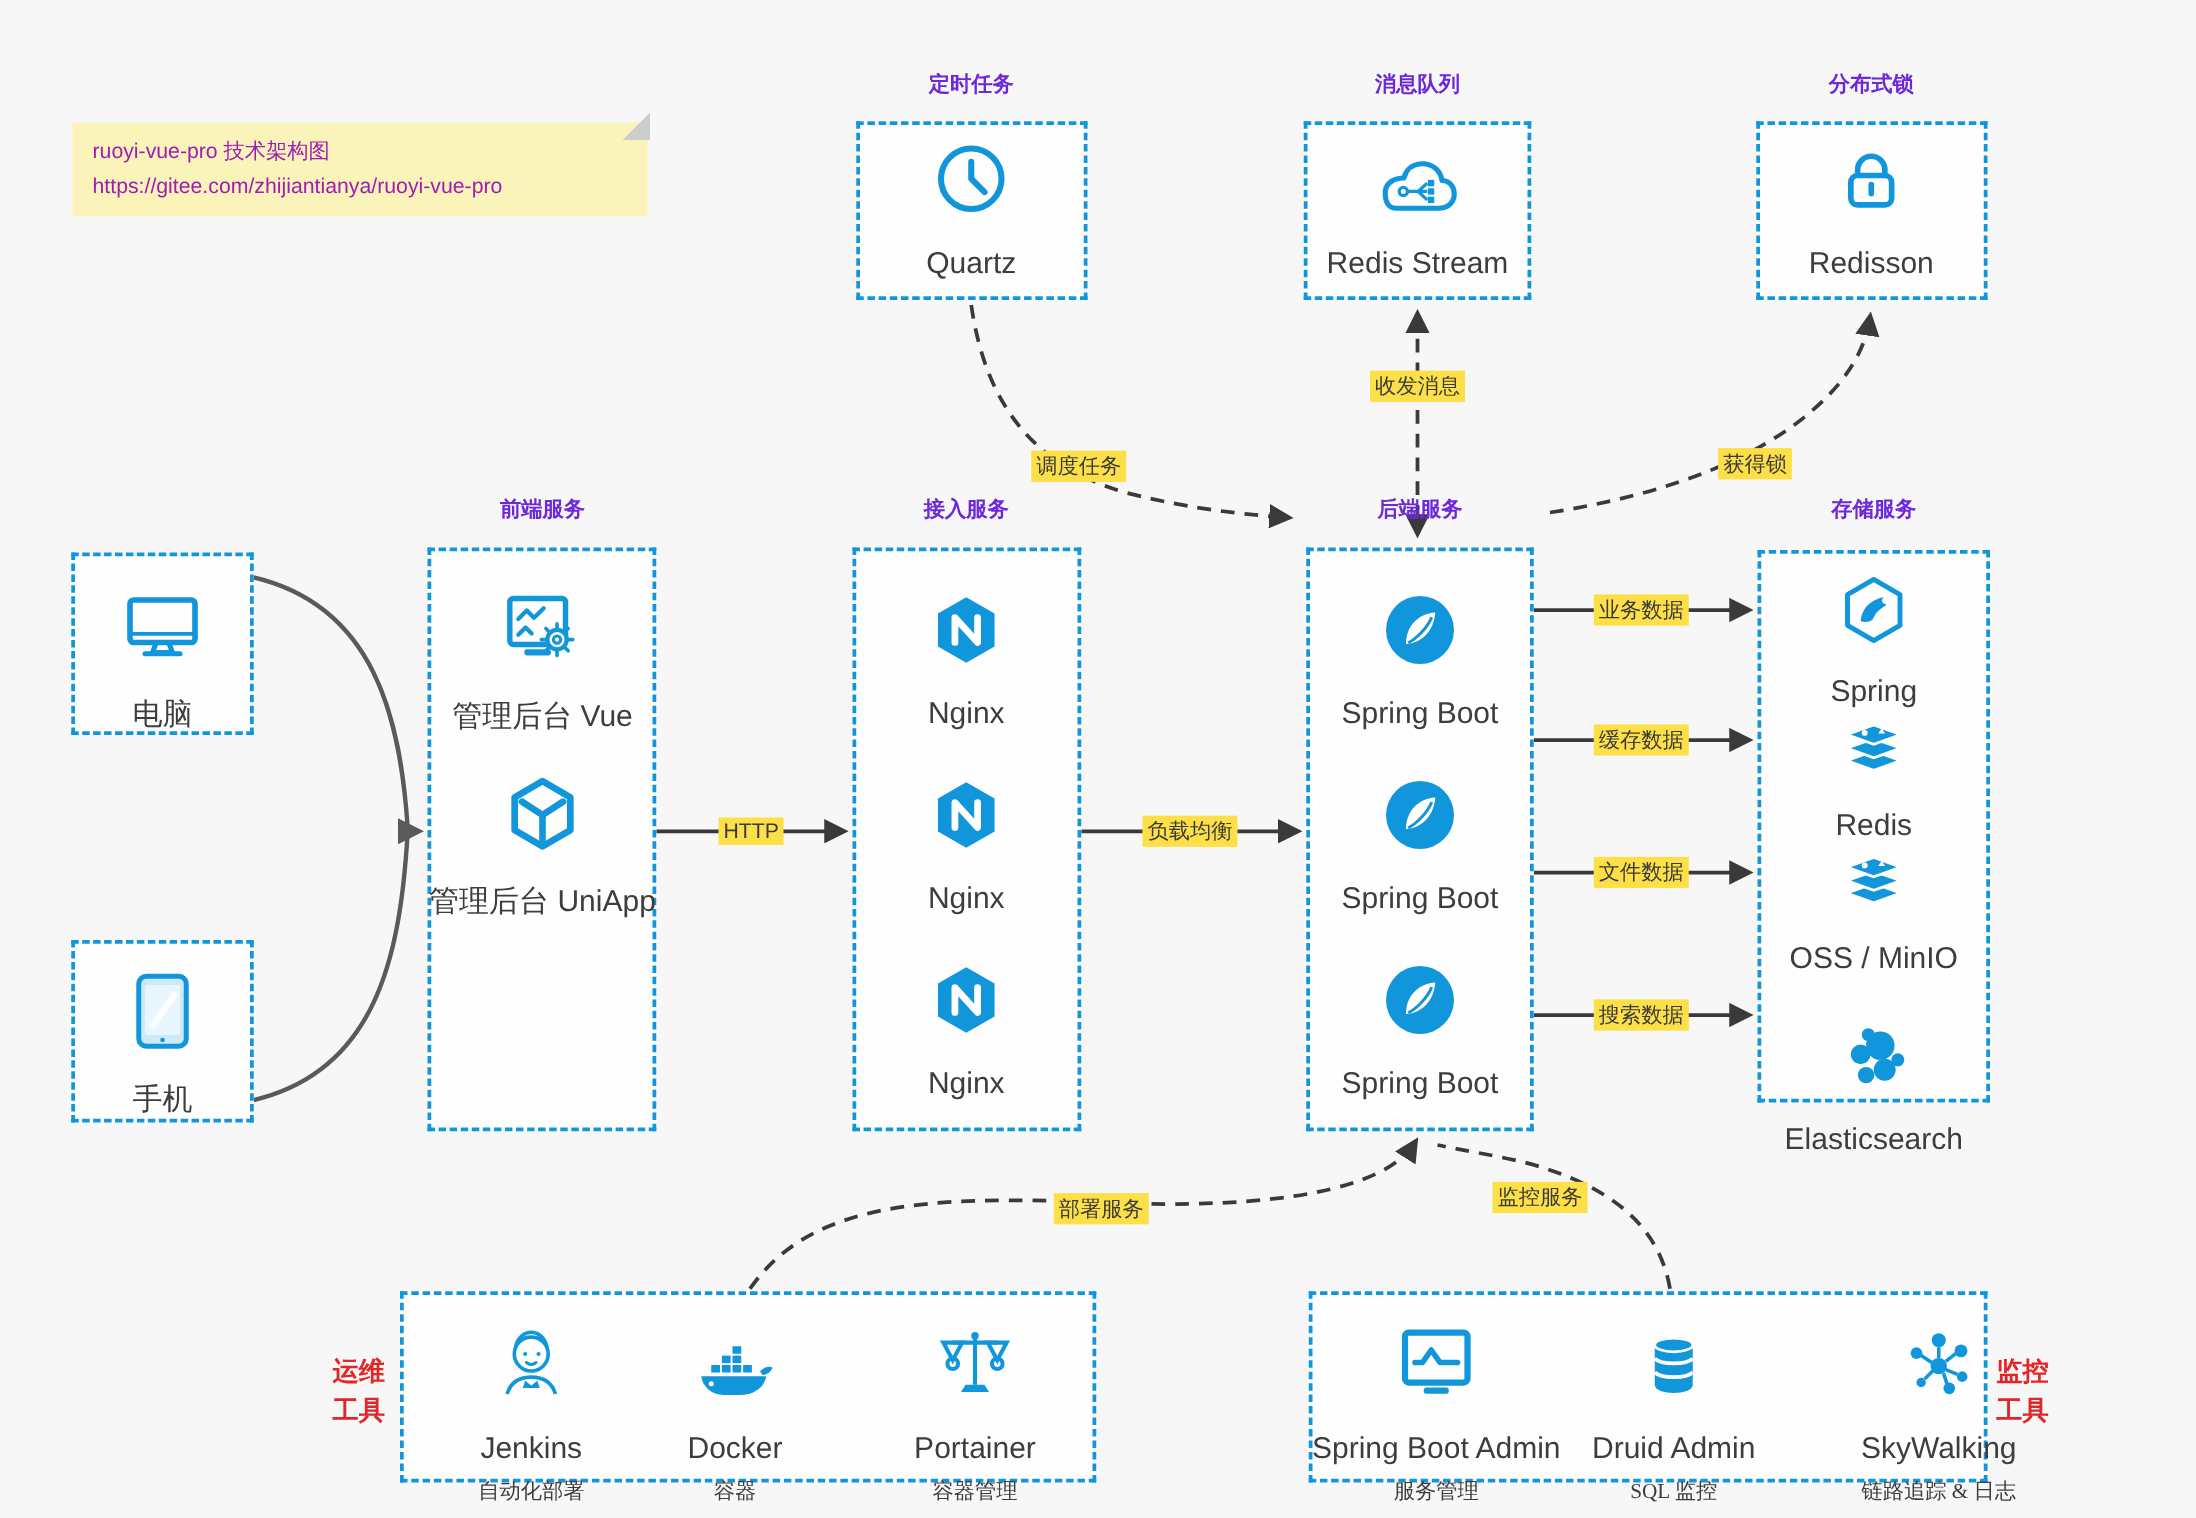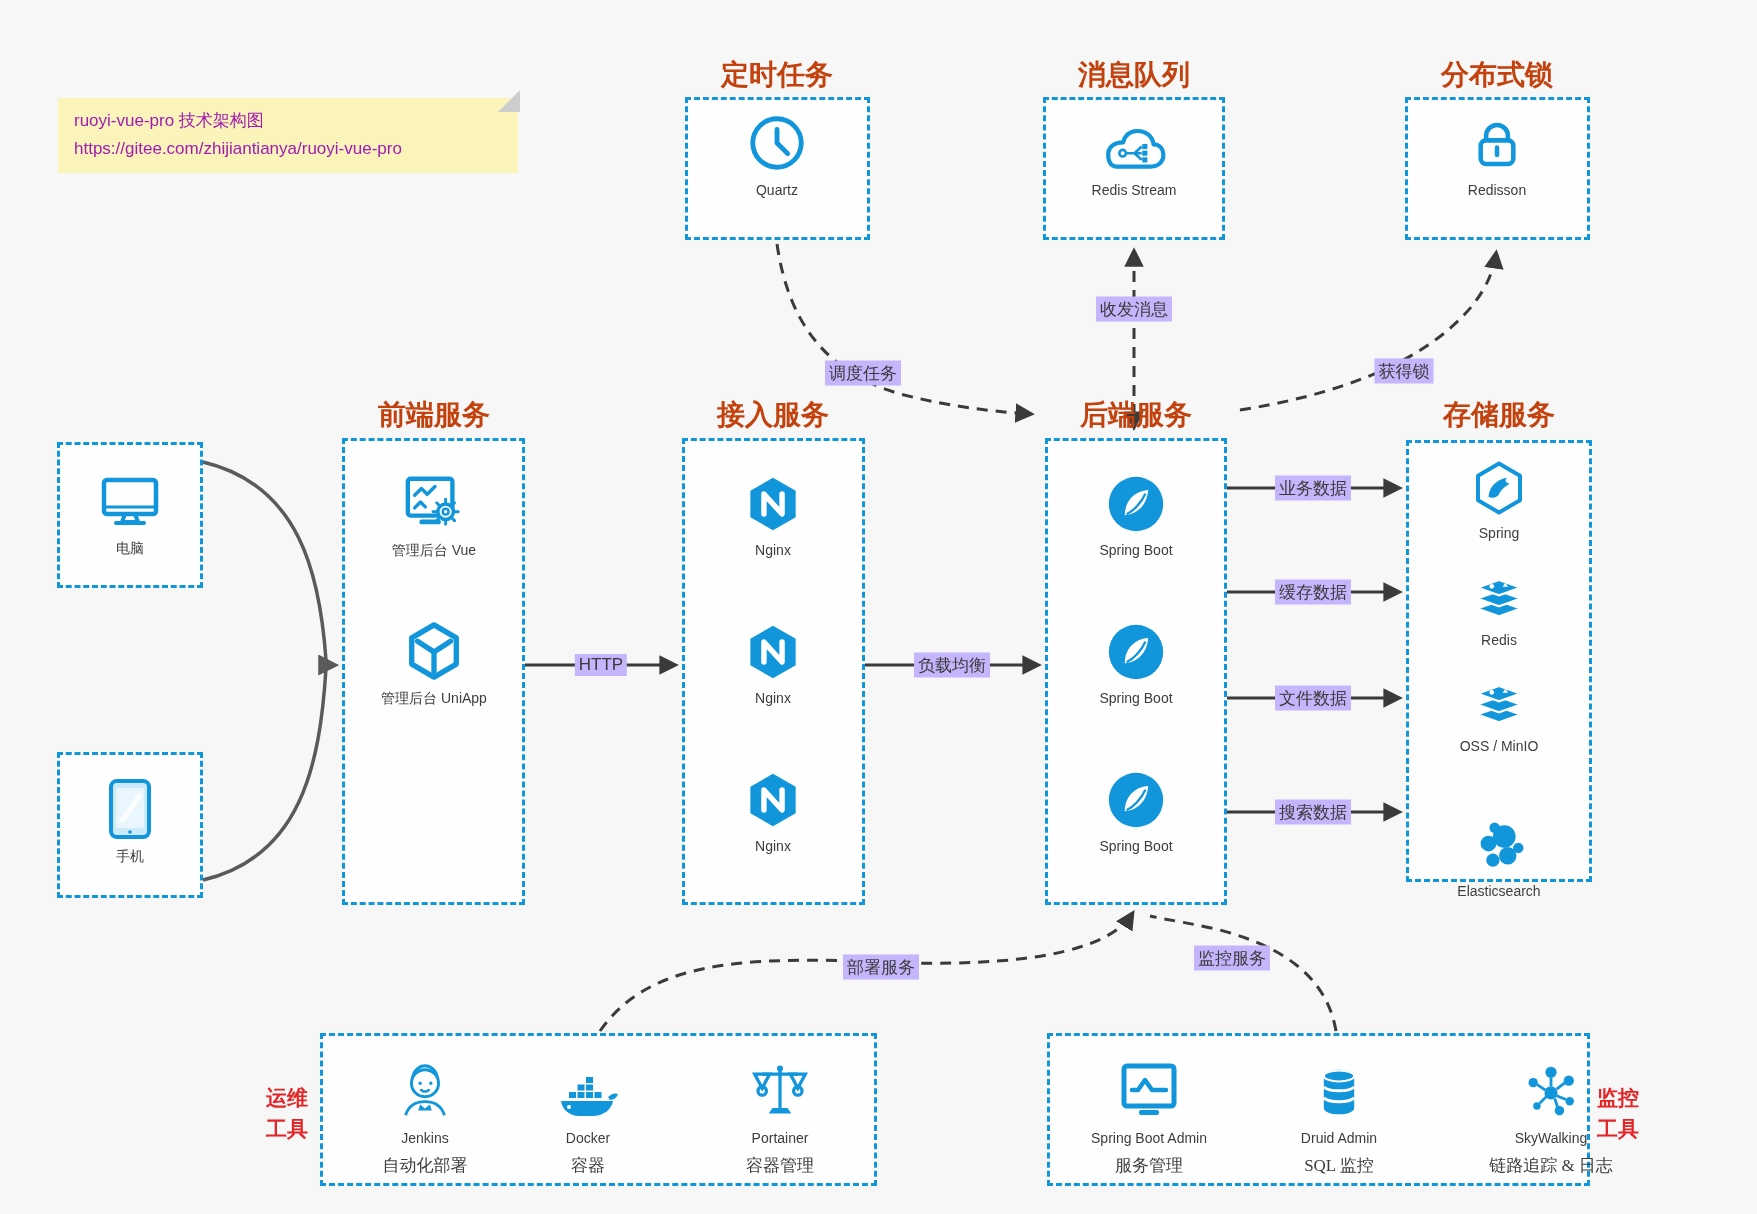--- a/index.html
+++ b/index.html
@@ -1,29 +1,29 @@
 <!DOCTYPE html>
 <html><head>
 <meta charset="utf-8">
 <style>
   html,body{margin:0;padding:0;background:#f7f7f7;}
   .canvas{position:relative;width:1757px;height:1214px;background:#f7f7f7;
           font-family:"Liberation Sans",sans-serif;color:#3d3d3d;overflow:hidden;}
   .dbox{position:absolute;border:3px dashed #1296db;background:#fefefe;box-sizing:border-box;}
-  .col-title{position:absolute;transform:translateX(-50%);font-size:28px;font-weight:bold;
-             color:#c2410c;white-space:nowrap;}
+  .col-title{position:absolute;transform:translateX(-50%);font-size:17px;font-weight:bold;
+             color:#6d28d9;white-space:nowrap;}
   .side-title{position:absolute;transform:translateX(-50%);font-size:21px;font-weight:bold;
               color:#e42527;line-height:31px;text-align:center;white-space:nowrap;}
   .node{position:absolute;transform:translateX(-50%);display:flex;flex-direction:column;
         align-items:center;width:190px;}
   .node .ic{height:64px;display:flex;align-items:flex-end;justify-content:center;}
   .node.small-ic .ic{height:58px;}
-  .node .lbl{margin-top:8px;font-size:14px;color:#3d3d3d;white-space:nowrap;text-align:center;}
+  .node .lbl{margin-top:23px;font-size:24px;color:#3d3d3d;white-space:nowrap;text-align:center;}
   .node .sub{margin-top:8px;font-size:17px;color:#3d3d3d;white-space:nowrap;text-align:center;font-family:Liberation Serif, serif;}
-  .edge-label{position:absolute;transform:translate(-50%,-50%);background:#c4b5fd;
+  .edge-label{position:absolute;transform:translate(-50%,-50%);background:#fde047;
               font-size:17px;color:#3a3a3a;padding:1px 4px;white-space:nowrap;}
   .note{position:absolute;left:58px;top:98px;width:428px;background:#faf3ba;
         padding:9px 16px 11px;font-size:17px;line-height:1.62;color:#a21caf;}
   .note .fold{position:absolute;top:-8px;right:-2px;width:0;height:0;
               border-bottom:22px solid #cdcdcd;border-left:22px solid transparent;}
   svg.overlay{position:absolute;left:0;top:0;pointer-events:none;}
 </style>
 </head>
 <body>
 

